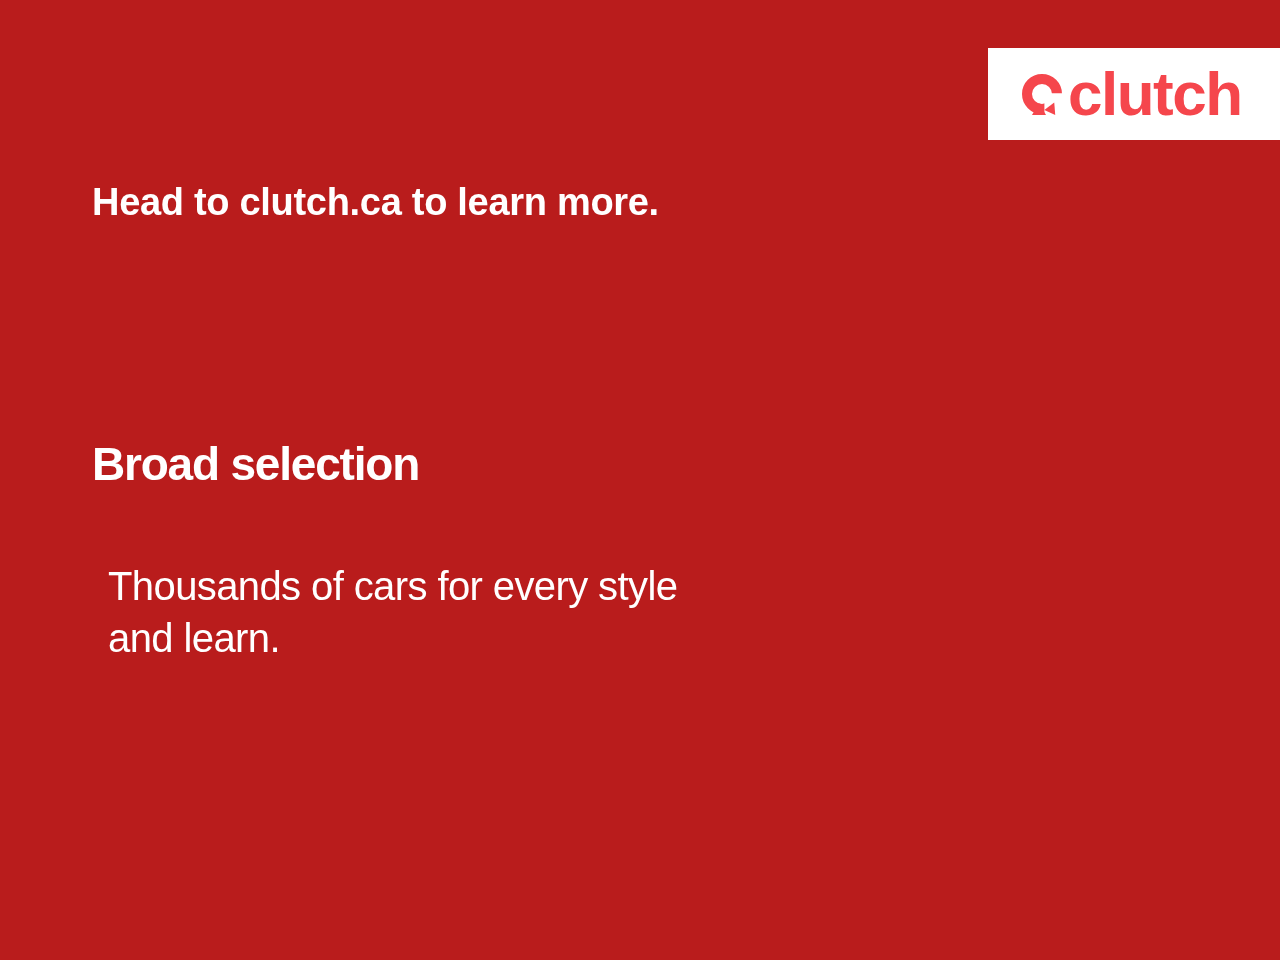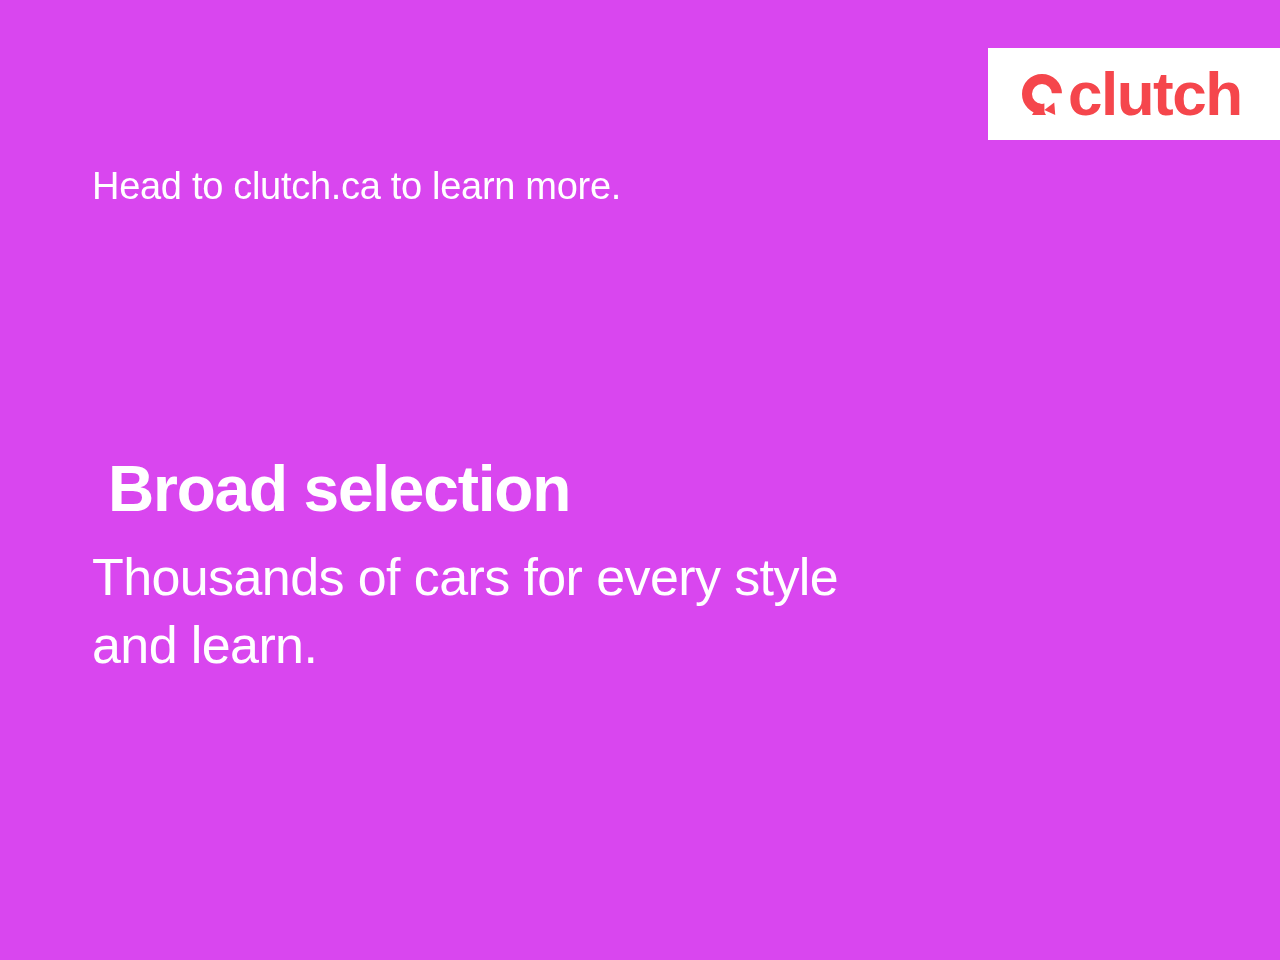--- a/index.html
+++ b/index.html
@@ -12,21 +12,21 @@
     height: 960px;
     overflow: hidden;
     font-family: "Liberation Sans", sans-serif;
     background: #fb444b;
   }
 
   .slide {
     position: relative;
     width: 1280px;
     height: 960px;
-    background: #d946ef;
+    background: #b91c1c;
     overflow: hidden;
   }
 
   
   .logo-plate {
     position: absolute;
     left: 988px;
     top: 48px;
     width: 292px;   
     height: 92px;
@@ -88,53 +88,53 @@
     line-height: 1;
     color: #f5464c;
     letter-spacing: -1.5px;
     white-space: nowrap;
   }
 
   
   .eyebrow {
     position: absolute;
     left: 92px;
-    top: 166px;
+    top: 182px;
     font-size: 38px;
-    font-weight: 400;
+    font-weight: 700;
     line-height: 1.1;
     color: #ffffff;
     letter-spacing: -0.3px;
     white-space: nowrap;
   }
 
   .headline {
     position: absolute;
     left: 92px;
     top: 440px;
-    font-size: 64px;
+    font-size: 46px;
     font-weight: 700;
     line-height: 1.05;
     color: #ffffff;
     letter-spacing: -1.2px;
     white-space: nowrap;
-    margin: 16px;
+    margin: 0;
   }
 
   .subhead {
     position: absolute;
     left: 92px;
     top: 544px;
     width: 960px;
-    font-size: 52px;
+    font-size: 40px;
     font-weight: 400;
     line-height: 1.3;
     color: #ffffff;
     letter-spacing: -0.6px;
-    margin: 0;
+    margin: 16px;
   }
   .subhead .line {
     display: block;
     white-space: nowrap;
   }
 </style>
 </head>
 <body>
 
 <div class="slide">

